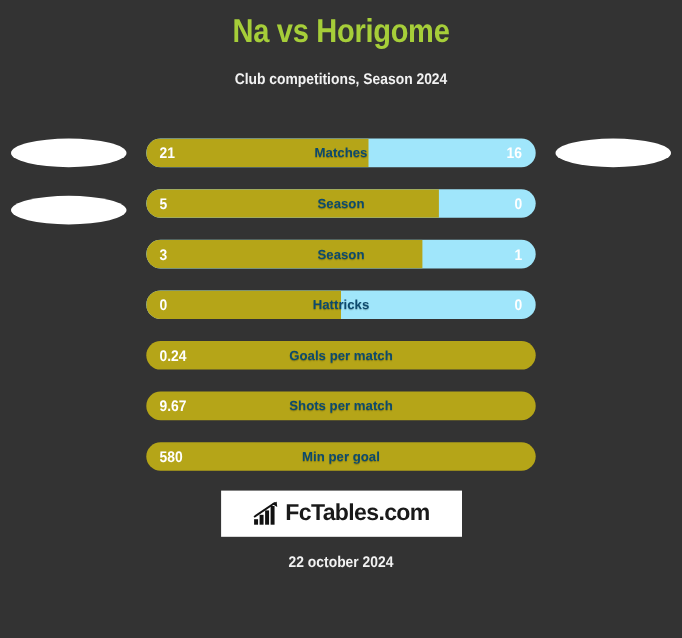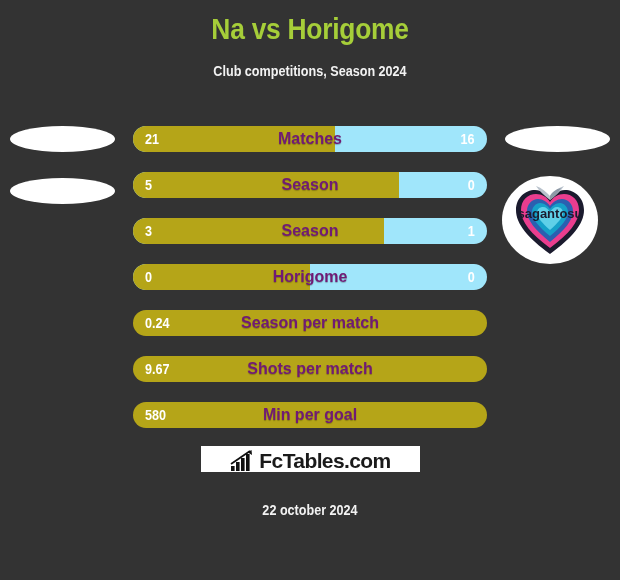--- a/index.html
+++ b/index.html
@@ -117,36 +117,36 @@
   }
   .val-left  { left: 12px;  transform-origin: left center; }
   .val-right { right: 12px; transform-origin: right center; }
   .stat-label {
     position: absolute;
     left: 0; top: 0;
     width: 100%;
     height: 26px;
     line-height: 26px;
     text-align: center;
-    font-size: 16px;
-    font-weight: bold;
-    color: #701a75;
+    font-size: 12px;
+    font-weight: bold;
+    color: #0c4a6e;
     text-shadow: 0 1px 1px rgba(0,0,0,0.25);
   }
 
   
   .logo-box {
     position: absolute;
     left: 201px;
     top: 446px;
     width: 219px;
-    height: 26px;
+    height: 42px;
     background: #ffffff;
     display: flex;
-    align-items: flex-end;
+    align-items: center;
     justify-content: center;
     gap: 5px;
   }
   .logo-icon { width: 24px; height: 22px; display: block; }
   .logo-text {
     color: #1a1a1a;
     font-size: 21px;
     font-weight: bold;
     letter-spacing: -0.6px;
     line-height: 22px;
@@ -169,33 +169,20 @@
 
 <div class="page">
 
   <div class="title">Na vs Horigome</div>
   <div class="subtitle">Club competitions, Season 2024</div>
 
   <div class="ellipse ell-l1"></div>
   <div class="ellipse ell-l2"></div>
   <div class="ellipse ell-r1"></div>
 
-  <div class="badge-wrap">
-    <div class="badge-disc"></div>
-    <svg class="badge-svg" viewBox="0 0 84 84">
-      <path d="M42 76 C20 60 8 46 8 32 C8 20 17 12 27 12 C34 12 39 16 42 21 C45 16 50 12 57 12 C67 12 76 20 76 32 C76 46 64 60 42 76 Z" fill="#1b1b2e"></path>
-      <path d="M42 70 C23 56 13 44 13 32 C13 22 20 16 28 16 C34 16 39 19 42 24 C45 19 50 16 56 16 C64 16 71 22 71 32 C71 44 61 56 42 70 Z" fill="#ea3d8f"></path>
-      <path d="M42 64 C27 52 19 42 19 33 C19 26 24 21 30 21 C35 21 39 24 42 28 C45 24 49 21 54 21 C60 21 65 26 65 33 C65 42 57 52 42 64 Z" fill="#2b5fb0"></path>
-      <path d="M42 58 C31 49 24 41 24 34 C24 29 28 25 32 25 C36 25 40 28 42 31 C44 28 48 25 52 25 C56 25 60 29 60 34 C60 41 53 49 42 58 Z" fill="#15a0c8"></path>
-      <path d="M42 52 C34 45 29 39 29 35 C29 31 32 29 35 29 C38 29 40 31 42 34 C44 31 46 29 49 29 C52 29 55 31 55 35 C55 39 50 45 42 52 Z" fill="#5fd0e8"></path>
-      <path d="M28 8 C34 10 38 14 42 18 C46 14 50 10 56 8 C52 14 47 18 42 22 C37 18 32 14 28 8 Z" fill="#b9c2cc"></path>
-      <path d="M42 18 C44 14 48 11 53 10 C50 15 46 19 42 22 Z" fill="#8e99a6"></path>
-      <text x="42" y="40" text-anchor="middle" font-family="Liberation Sans, sans-serif" font-size="13" font-weight="bold" fill="#1b1b2e">sagantosu</text>
-    </svg>
-  </div>
 
   <div class="stats">
 
     <div class="stat-row">
       <div class="bar-left" style="width:57%"></div>
       <div class="stat-label">Matches</div>
       <div class="val val-left">21</div>
       <div class="val val-right">16</div>
     </div>
 
@@ -208,27 +195,27 @@
 
     <div class="stat-row">
       <div class="bar-left" style="width:71%"></div>
       <div class="stat-label">Season</div>
       <div class="val val-left">3</div>
       <div class="val val-right">1</div>
     </div>
 
     <div class="stat-row">
       <div class="bar-left" style="width:50%"></div>
-      <div class="stat-label">Horigome</div>
+      <div class="stat-label">Hattricks</div>
       <div class="val val-left">0</div>
       <div class="val val-right">0</div>
     </div>
 
     <div class="stat-row solo">
-      <div class="stat-label">Season per match</div>
+      <div class="stat-label">Goals per match</div>
       <div class="val val-left">0.24</div>
     </div>
 
     <div class="stat-row solo">
       <div class="stat-label">Shots per match</div>
       <div class="val val-left">9.67</div>
     </div>
 
     <div class="stat-row solo">
       <div class="stat-label">Min per goal</div>

